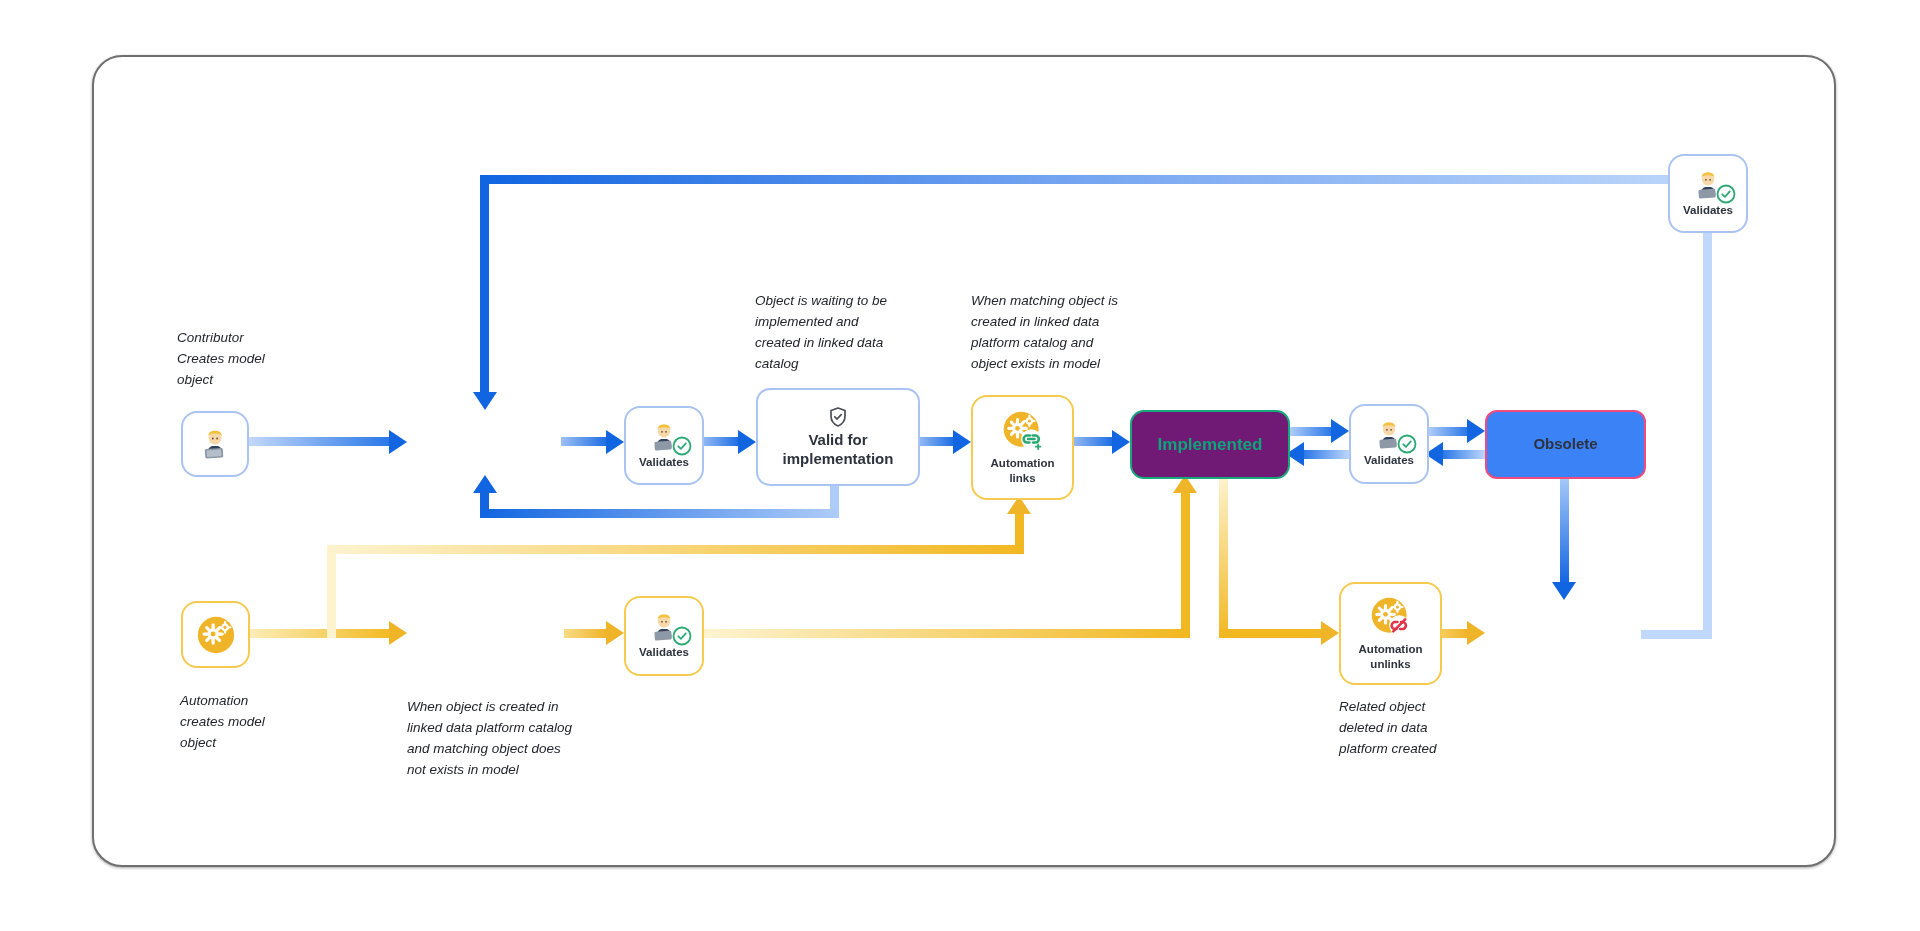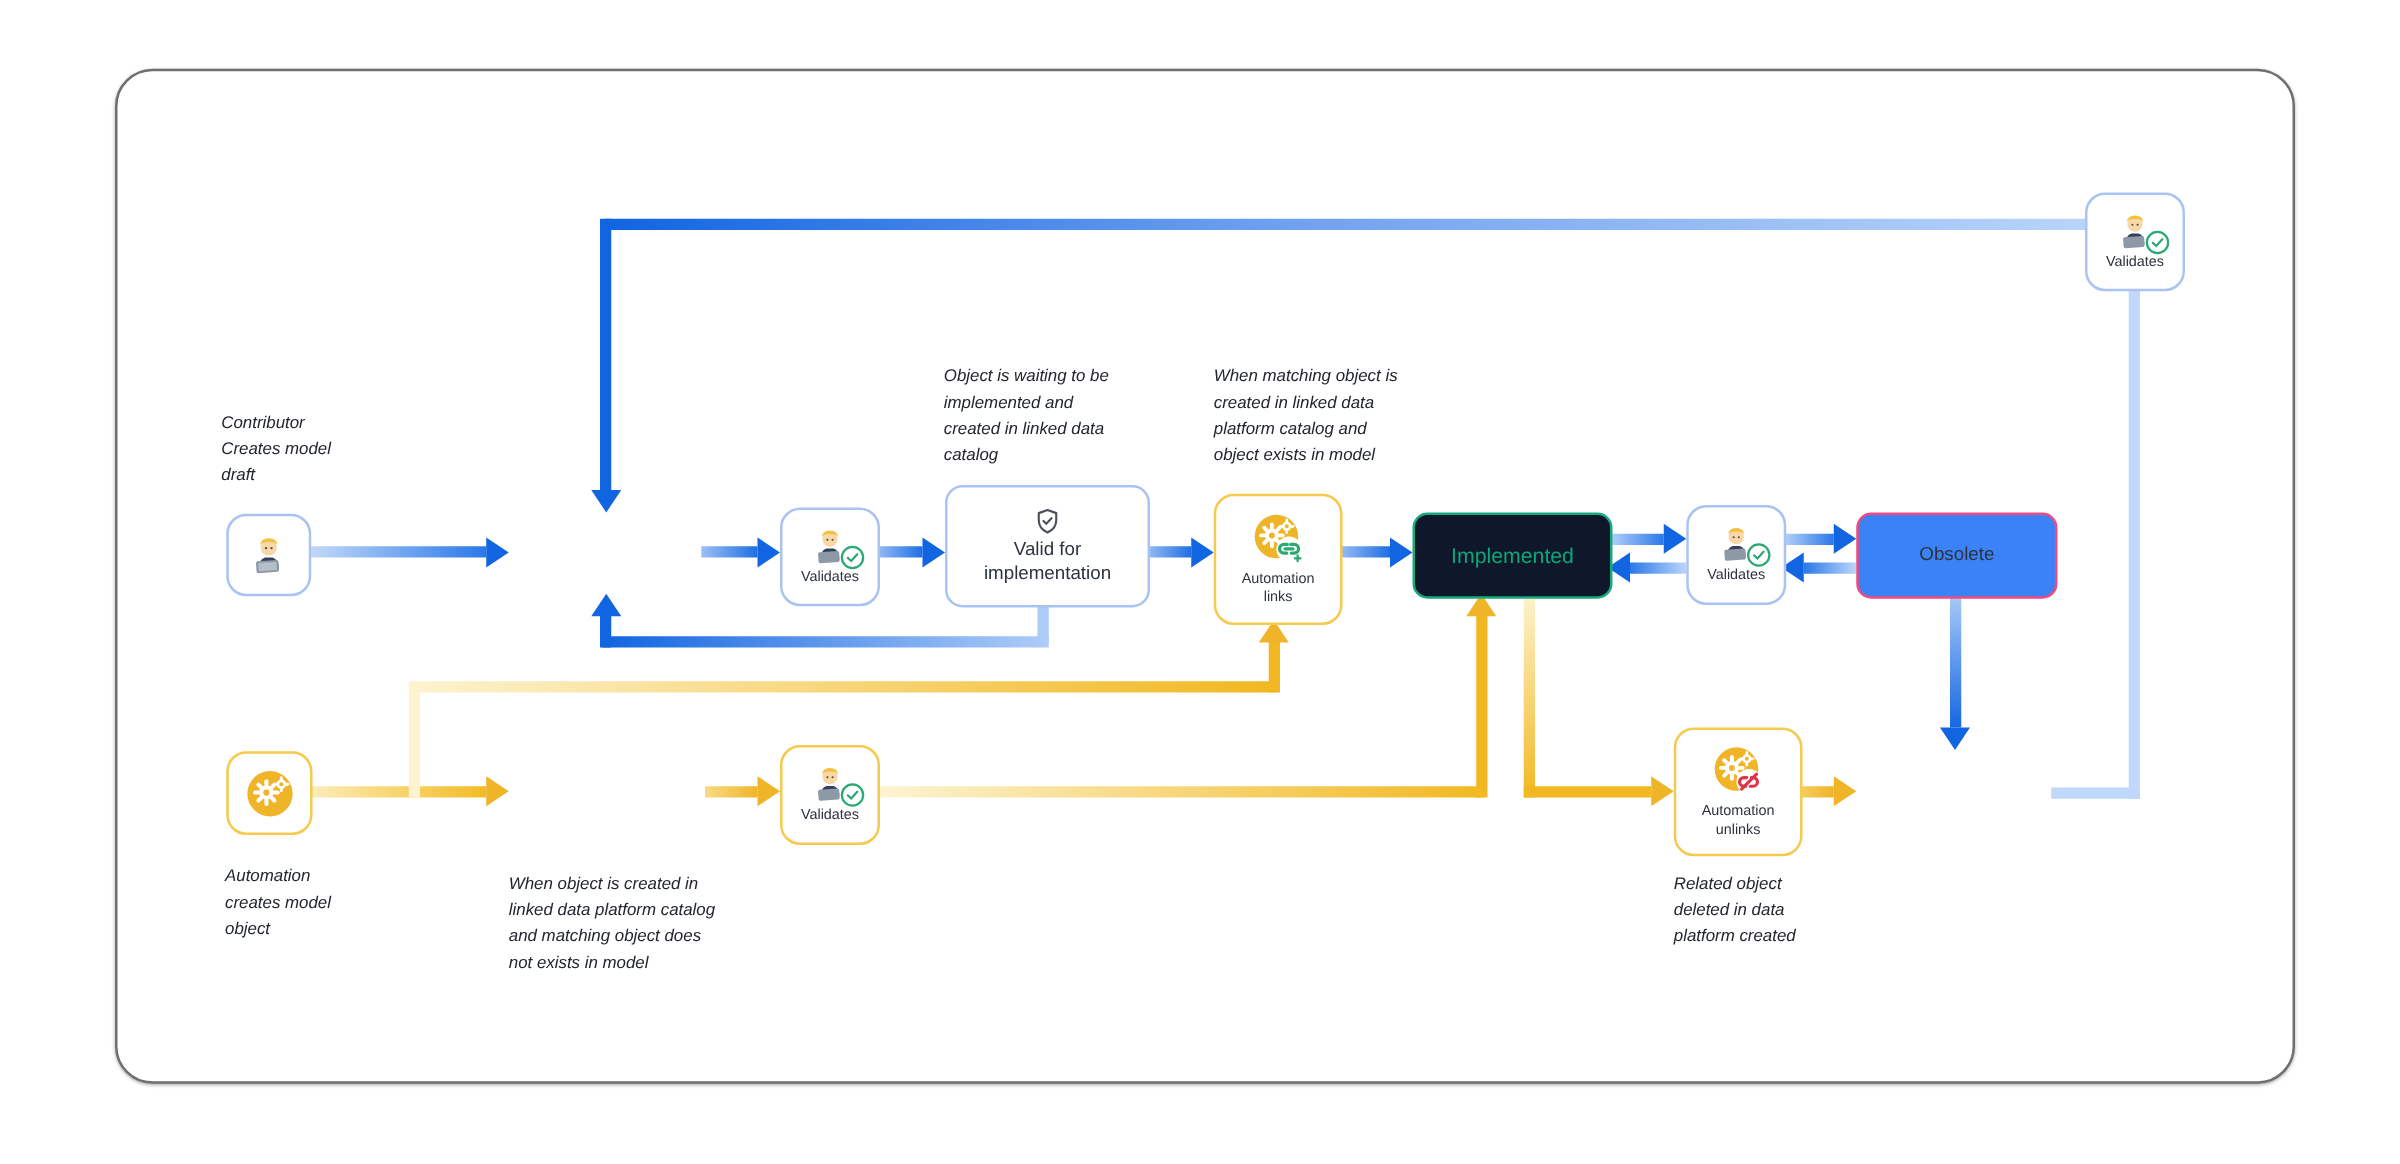--- a/index.html
+++ b/index.html
@@ -14,24 +14,24 @@
   .ah-r{border-top:12px solid transparent;border-bottom:12px solid transparent;border-left:18px solid #1165e1;}
   .ah-l{border-top:12px solid transparent;border-bottom:12px solid transparent;border-right:18px solid #1165e1;}
   .ah-u{border-left:12px solid transparent;border-right:12px solid transparent;border-bottom:18px solid #1165e1;}
   .ah-d{border-left:12px solid transparent;border-right:12px solid transparent;border-top:18px solid #1165e1;}
   .y.ah-r{border-left-color:#f0b429;}
   .y.ah-u{border-bottom-color:#f0b429;}
   
   .node{position:absolute;background:#fff;border:2px solid #a9c3f2;border-radius:12px;
         display:flex;align-items:center;justify-content:center;flex-direction:column;z-index:2;}
   .node.yb{border-color:#f6ca4f;}
-  .node.green{border-color:#17a97c;background:#0f172a;}
+  .node.green{border-color:#17a97c;background:#701a75;border-radius:14px;}
   .node.pink{border-color:#f04a7e;background:#3b82f6;}
   .node.sq{border-radius:16px;}
-  .node-label{font-weight:400;font-size:15px;line-height:1.25;text-align:center;color:#2d333d;white-space:pre-line;}
+  .node-label{font-weight:700;font-size:15px;line-height:1.25;text-align:center;color:#2d333d;white-space:pre-line;}
   .node-label.big{font-size:17px;color:#0ca678;}
   .node-label.small{font-size:11.5px;line-height:1.3;}
   .v-icon{position:relative;width:34px;height:30px;margin-bottom:3px;}
   .v-icon .badge{position:absolute;right:-11px;bottom:-4px;width:20px;height:20px;}
   .note{position:absolute;font-style:italic;font-size:13.5px;line-height:21px;color:#22262d;
         white-space:pre-line;z-index:2;}
   .iconwrap{display:flex;align-items:center;justify-content:center;}
 </style>
 </head>
 <body>
@@ -339,21 +339,21 @@
       <span class="badge"><svg viewBox="0 0 20 20" width="20" height="20">
               <circle cx="10" cy="10" r="8.5" fill="#fff" stroke="#2aa972" stroke-width="1.8"></circle>
               <path d="M6.3 10.3 L9 12.8 L13.8 7.4" stroke="#2aa972" stroke-width="1.8" fill="none" stroke-linecap="round"></path>
             </svg></span>
     </div>
     <div class="node-label small">Validates</div>
   </div>
 
   <div class="note" style="left:83px;top:270px">Contributor
 Creates model
-draft</div>
+object</div>
   <div class="note" style="left:661px;top:233px">Object is waiting to be
 implemented and
 created in linked data
 catalog</div>
   <div class="note" style="left:877px;top:233px">When matching object is
 created in linked data
 platform catalog  and
 object exists in model</div>
   <div class="note" style="left:86px;top:633px">Automation
 creates model

